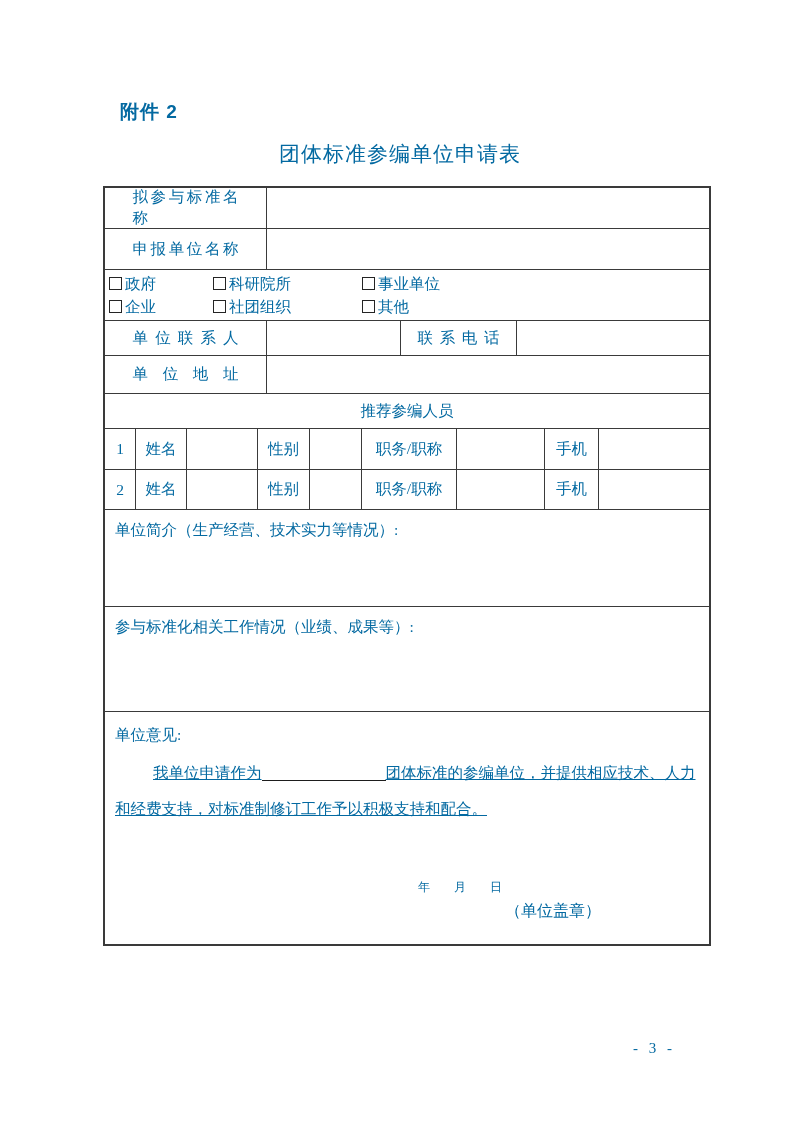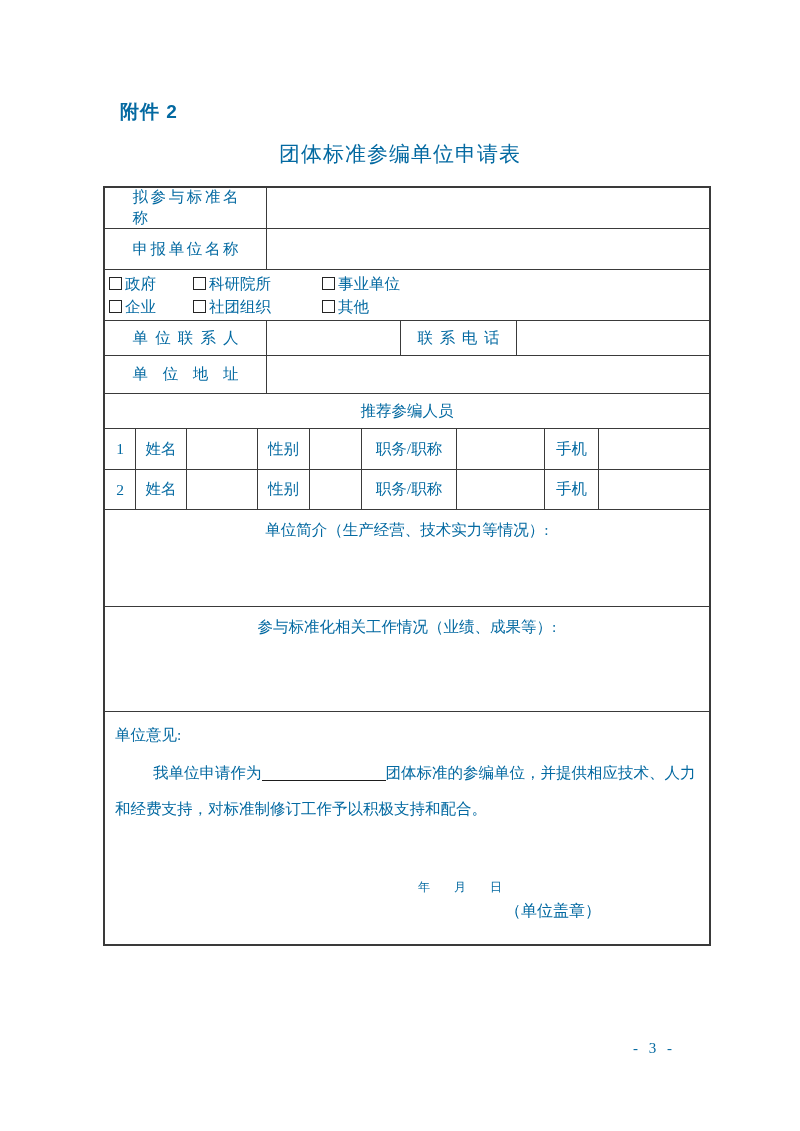--- a/index.html
+++ b/index.html
@@ -35,29 +35,29 @@
   .dist-sm { display:inline-block; width:82px; text-align:justify; text-align-last:justify; }
   
   .h40{height:40px}.h50{height:50px}.h34{height:34px}.h37{height:37px}
   .h39{height:39px}.h96{height:96px}.h104{height:104px}.h232{height:232px}
   
   .wlab{width:162px}.wv1{width:134px}.wph{width:116px}
   .p1{width:31px}.p2{width:51px}.p3{width:71px}.p4{width:52px}
   .p5{width:52px}.p6{width:95px}.p7{width:88px}.p8{width:54px}
   
   .nature { display:block; padding:2px 0 2px 4px; }
-  .opt-line { display:flex; align-items:center; line-height:23px; height:23px; }
+  .opt-line { display:flex; align-items:center; line-height:23px; height:23px;gap:20px; }
   .opt { display:flex; align-items:center; }
   .o1{width:84px}.o2{width:129px}
   .cbox { width:11px; height:11px; border:1.6px solid #242424;
           display:inline-block; margin-right:3px; flex:none; }
   
-  .section { display:block; padding:9px 10px; line-height:22px;text-align:center; }
+  .section { display:block; padding:9px 10px; line-height:22px; }
   .opinion { display:block; padding:13px 10px; }
-  .op-para { margin:9px 0 0 0; line-height:36px; text-indent:38px; }
+  .op-para { margin:9px 0 0 0; line-height:36px; text-indent:38px;text-decoration:underline; }
   .blank { display:inline-block; width:124px; height:2px;
            border-bottom:1.6px solid #1d1d1d; vertical-align:-3px; }
   .date-line { margin:52px 0 0 303px; font-size:12px; white-space:pre; }
   .seal-line { margin:5px 0 0 390px; font-size:16px; }
   .pagenum { position:absolute; left:633px; top:1040px; font-size:15px; word-spacing:7px; }
 </style>
 </head>
 <body>
 
 <div class="page">

